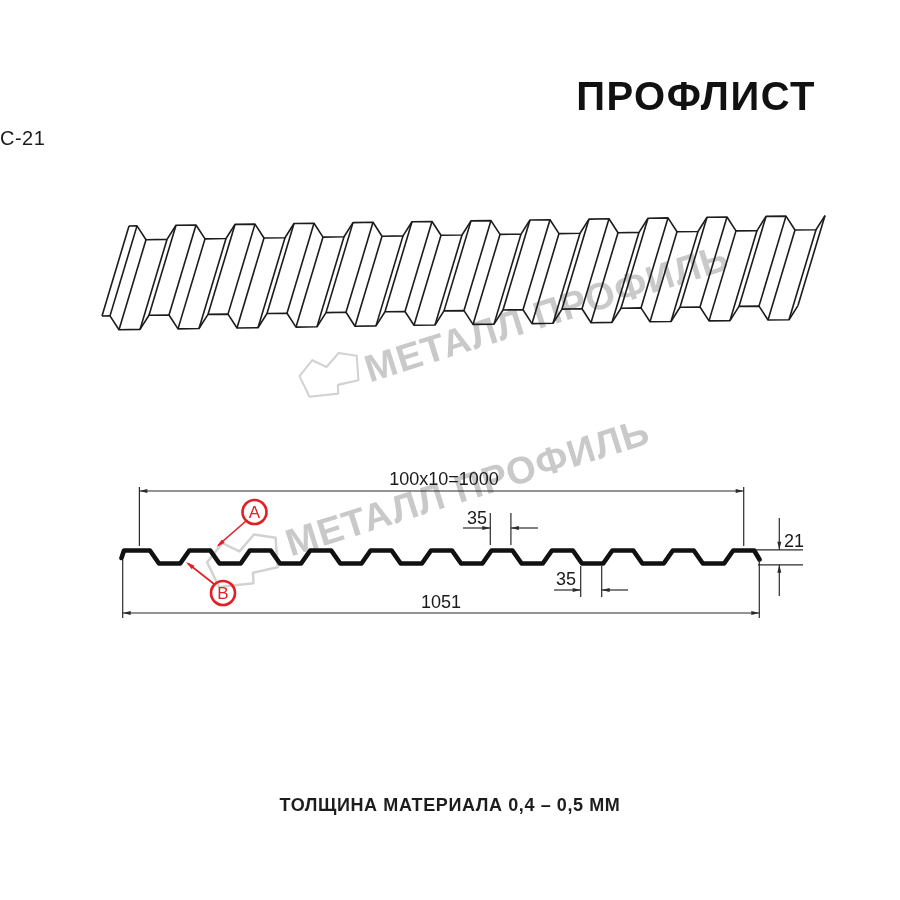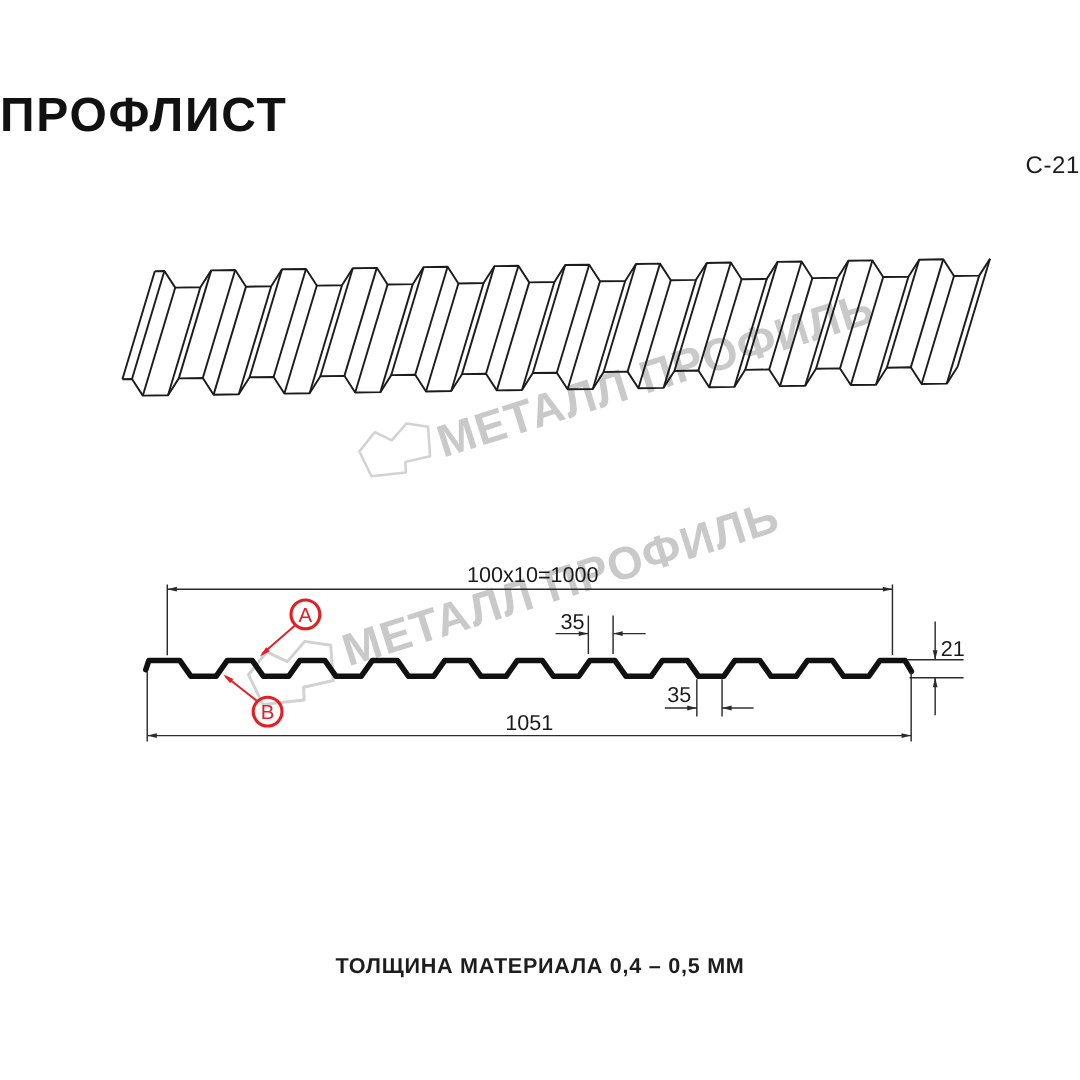--- a/index.html
+++ b/index.html
@@ -1,25 +1,25 @@
 <!DOCTYPE html>
 <html><head>
 <meta charset="utf-8">
 <style>
   html,body{margin:0;padding:0;}
   body{
     width:900px;height:900px;background:#ffffff;position:relative;overflow:hidden;
     font-family:"Liberation Sans", sans-serif;
   }
   .title{
-    position:absolute;top:74px;left:0;width:816px;text-align:left;
+    position:absolute;top:74px;left:0;width:816px;text-align:right;
     font-size:40px;font-weight:bold;letter-spacing:1.5px;color:#111111;
   }
   .subtitle{
-    position:absolute;top:127px;left:0;width:900px;text-align:right;
+    position:absolute;top:127px;left:0;width:900px;text-align:left;
     font-size:20px;font-weight:normal;color:#1c1c1c;letter-spacing:0.5px;
   }
   .footer-note{
     position:absolute;top:795px;left:0;width:900px;text-align:center;
     font-size:18px;font-weight:bold;color:#1d1d1d;letter-spacing:0.6px;
   }
   .wm{position:absolute;z-index:1;}
   .wm-text{
     position:absolute;white-space:nowrap;font-weight:bold;font-size:38px;
     letter-spacing:1px;color:#c9c9c9;transform-origin:left center;

